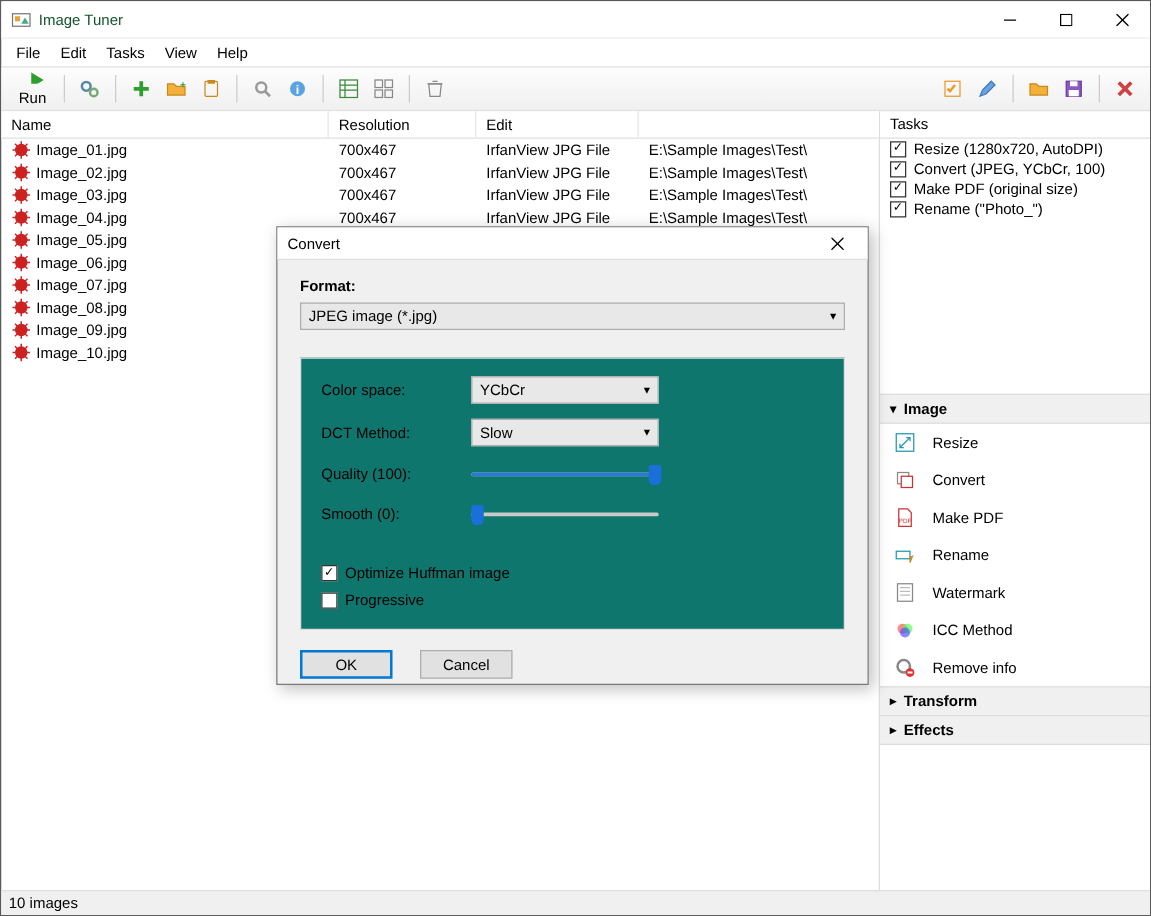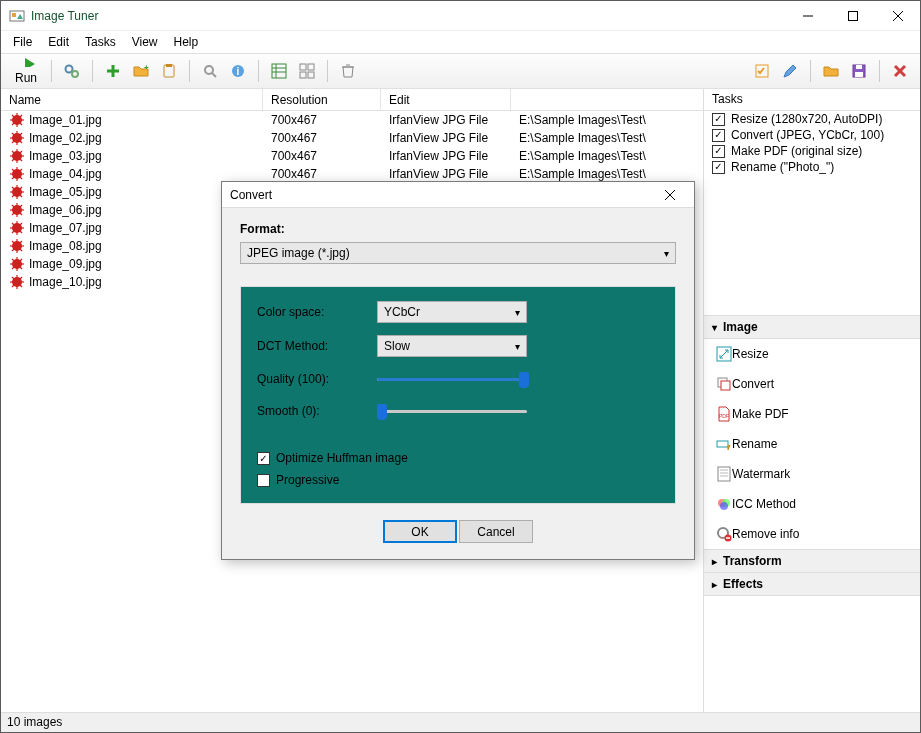--- a/index.html
+++ b/index.html
@@ -60,57 +60,57 @@
   .cell.type { width:130px;}
   .cell.path { flex:1;}
   .file-ic { width:16px; height:16px; flex-shrink:0;}
   
   .right-pane { width:216px; display:flex; flex-direction:column; }
   .tasks-header { height:22px; border-bottom:1px solid #e0e0e0; padding:3px 8px;}
   .task-row { display:flex; align-items:center; gap:6px; padding:1px 8px;}
   .chk { width:13px; height:13px; border:1px solid #333; display:flex; align-items:center; justify-content:center; font-size:10px; line-height:1; }
   .acc { border-top:1px solid #ddd; border-bottom:1px solid #ddd; background:#f0f0f0; padding:4px 8px; display:flex; align-items:center; gap:6px; font-weight:600;}
   .acc .chev { font-size:10px;}
-  .action-row { display:flex; align-items:center; gap:0; padding:7px 12px;}
+  .action-row { display:flex; align-items:center; gap:14px; padding:7px 12px;}
   .ic { width:16px; height:16px; flex-shrink:0;}
   .right-spacer { flex:1;}
   
   .statusbar { height:20px; border-top:1px solid #ddd; background:#f0f0f0; padding:2px 6px; font-size:12px;}
   
   .dialog {
     position:absolute;
     left:220px; top:180px;
     width:474px;
     background:#f0f0f0;
     border:1px solid #7a7a7a;
     box-shadow: 3px 3px 12px rgba(0,0,0,.25);
   }
   .dlg-title { height:26px; background:#fff; display:flex; align-items:center; padding:0 8px; border-bottom:1px solid #ddd;}
   .dlg-title-text { flex:1;}
   .dlg-close { width:32px; height:26px; display:flex; align-items:center; justify-content:center;}
-  .dlg-body { padding:14px 18px 16px;}
+  .dlg-body { padding:14px 18px 4px;}
   .dlg-label { font-weight:600; margin-bottom:6px; }
   .combo {
     width:100%; height:22px; background:#e8e8e8; border:1px solid #adadad;
     display:flex; align-items:center; padding:0 6px; justify-content:space-between;
   }
   .combo .arrow { font-size:10px;}
   .panel {
     margin-top:22px; border:1px solid #ddd; padding:14px 16px 16px; background:#0f766e;
   }
   .form-row { display:flex; align-items:center; margin-bottom:12px;}
   .form-lab { width:120px;}
   .combo.sm { width:150px;}
   .slider-track { position:relative; width:150px; height:20px;}
   .slider-line { position:absolute; left:0; right:0; top:9px; height:3px; background:#c9c9c9; border-radius:2px;}
   .slider-fill { position:absolute; left:0; top:9px; height:3px; background:#2a7ad2; border-radius:2px;}
   .slider-thumb { position:absolute; top:3px; width:10px; height:16px; background:#1a6fd8; border-radius:2px 2px 4px 4px;}
   .chk-row { display:flex; align-items:center; gap:6px; margin-top:8px;}
   .chk-box { width:13px; height:13px; border:1px solid #333; display:flex; align-items:center; justify-content:center; font-size:10px; background:#fff;}
-  .dlg-buttons { display:flex; justify-content:center; gap:2px; margin-top:16px;}
+  .dlg-buttons { display:flex; justify-content:flex-start; gap:22px; margin-top:16px;}
   .btn { width:74px; height:23px; display:flex; align-items:center; justify-content:center; border:1px solid #adadad; background:#e1e1e1;}
   .btn.primary { border:2px solid #0078d7; background:#e1e1e1;}
 </style>
 </head>
 <body>
 
 <div class="titlebar">
   <span class="app-icon">
     <svg viewBox="0 0 16 16">
         <rect x="1" y="3" width="14" height="10" fill="#fff" stroke="#777"></rect>

